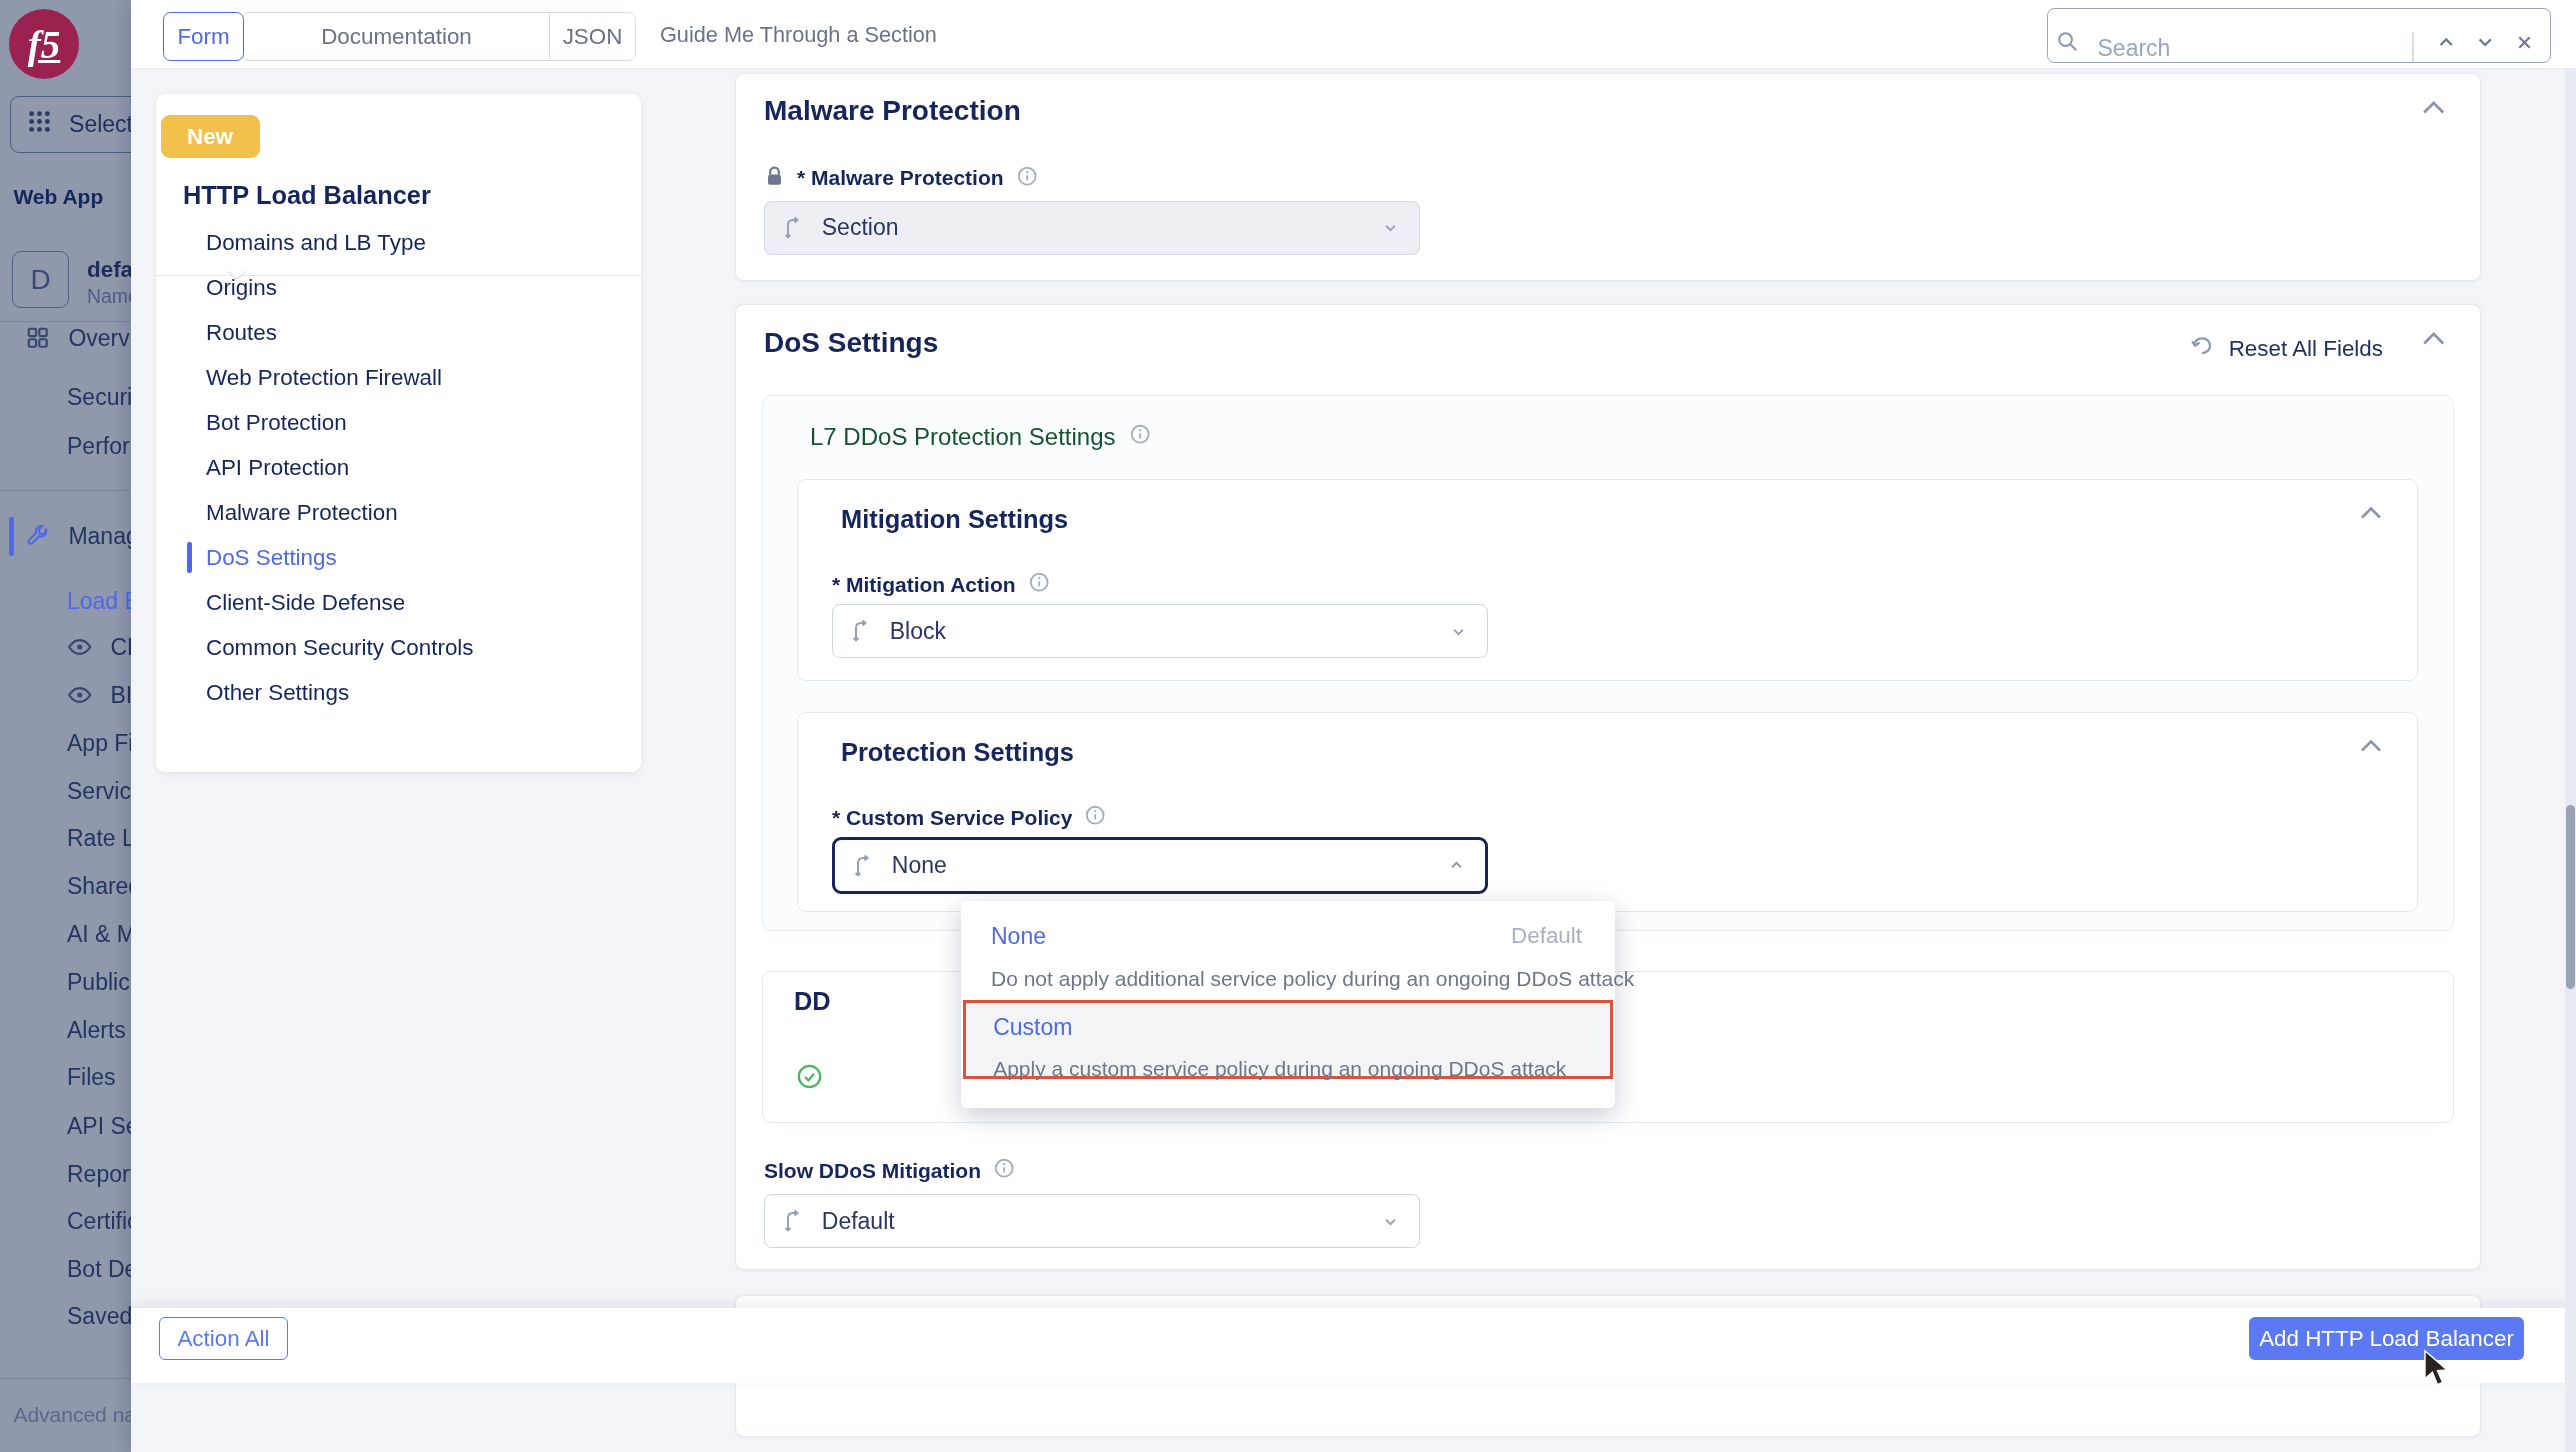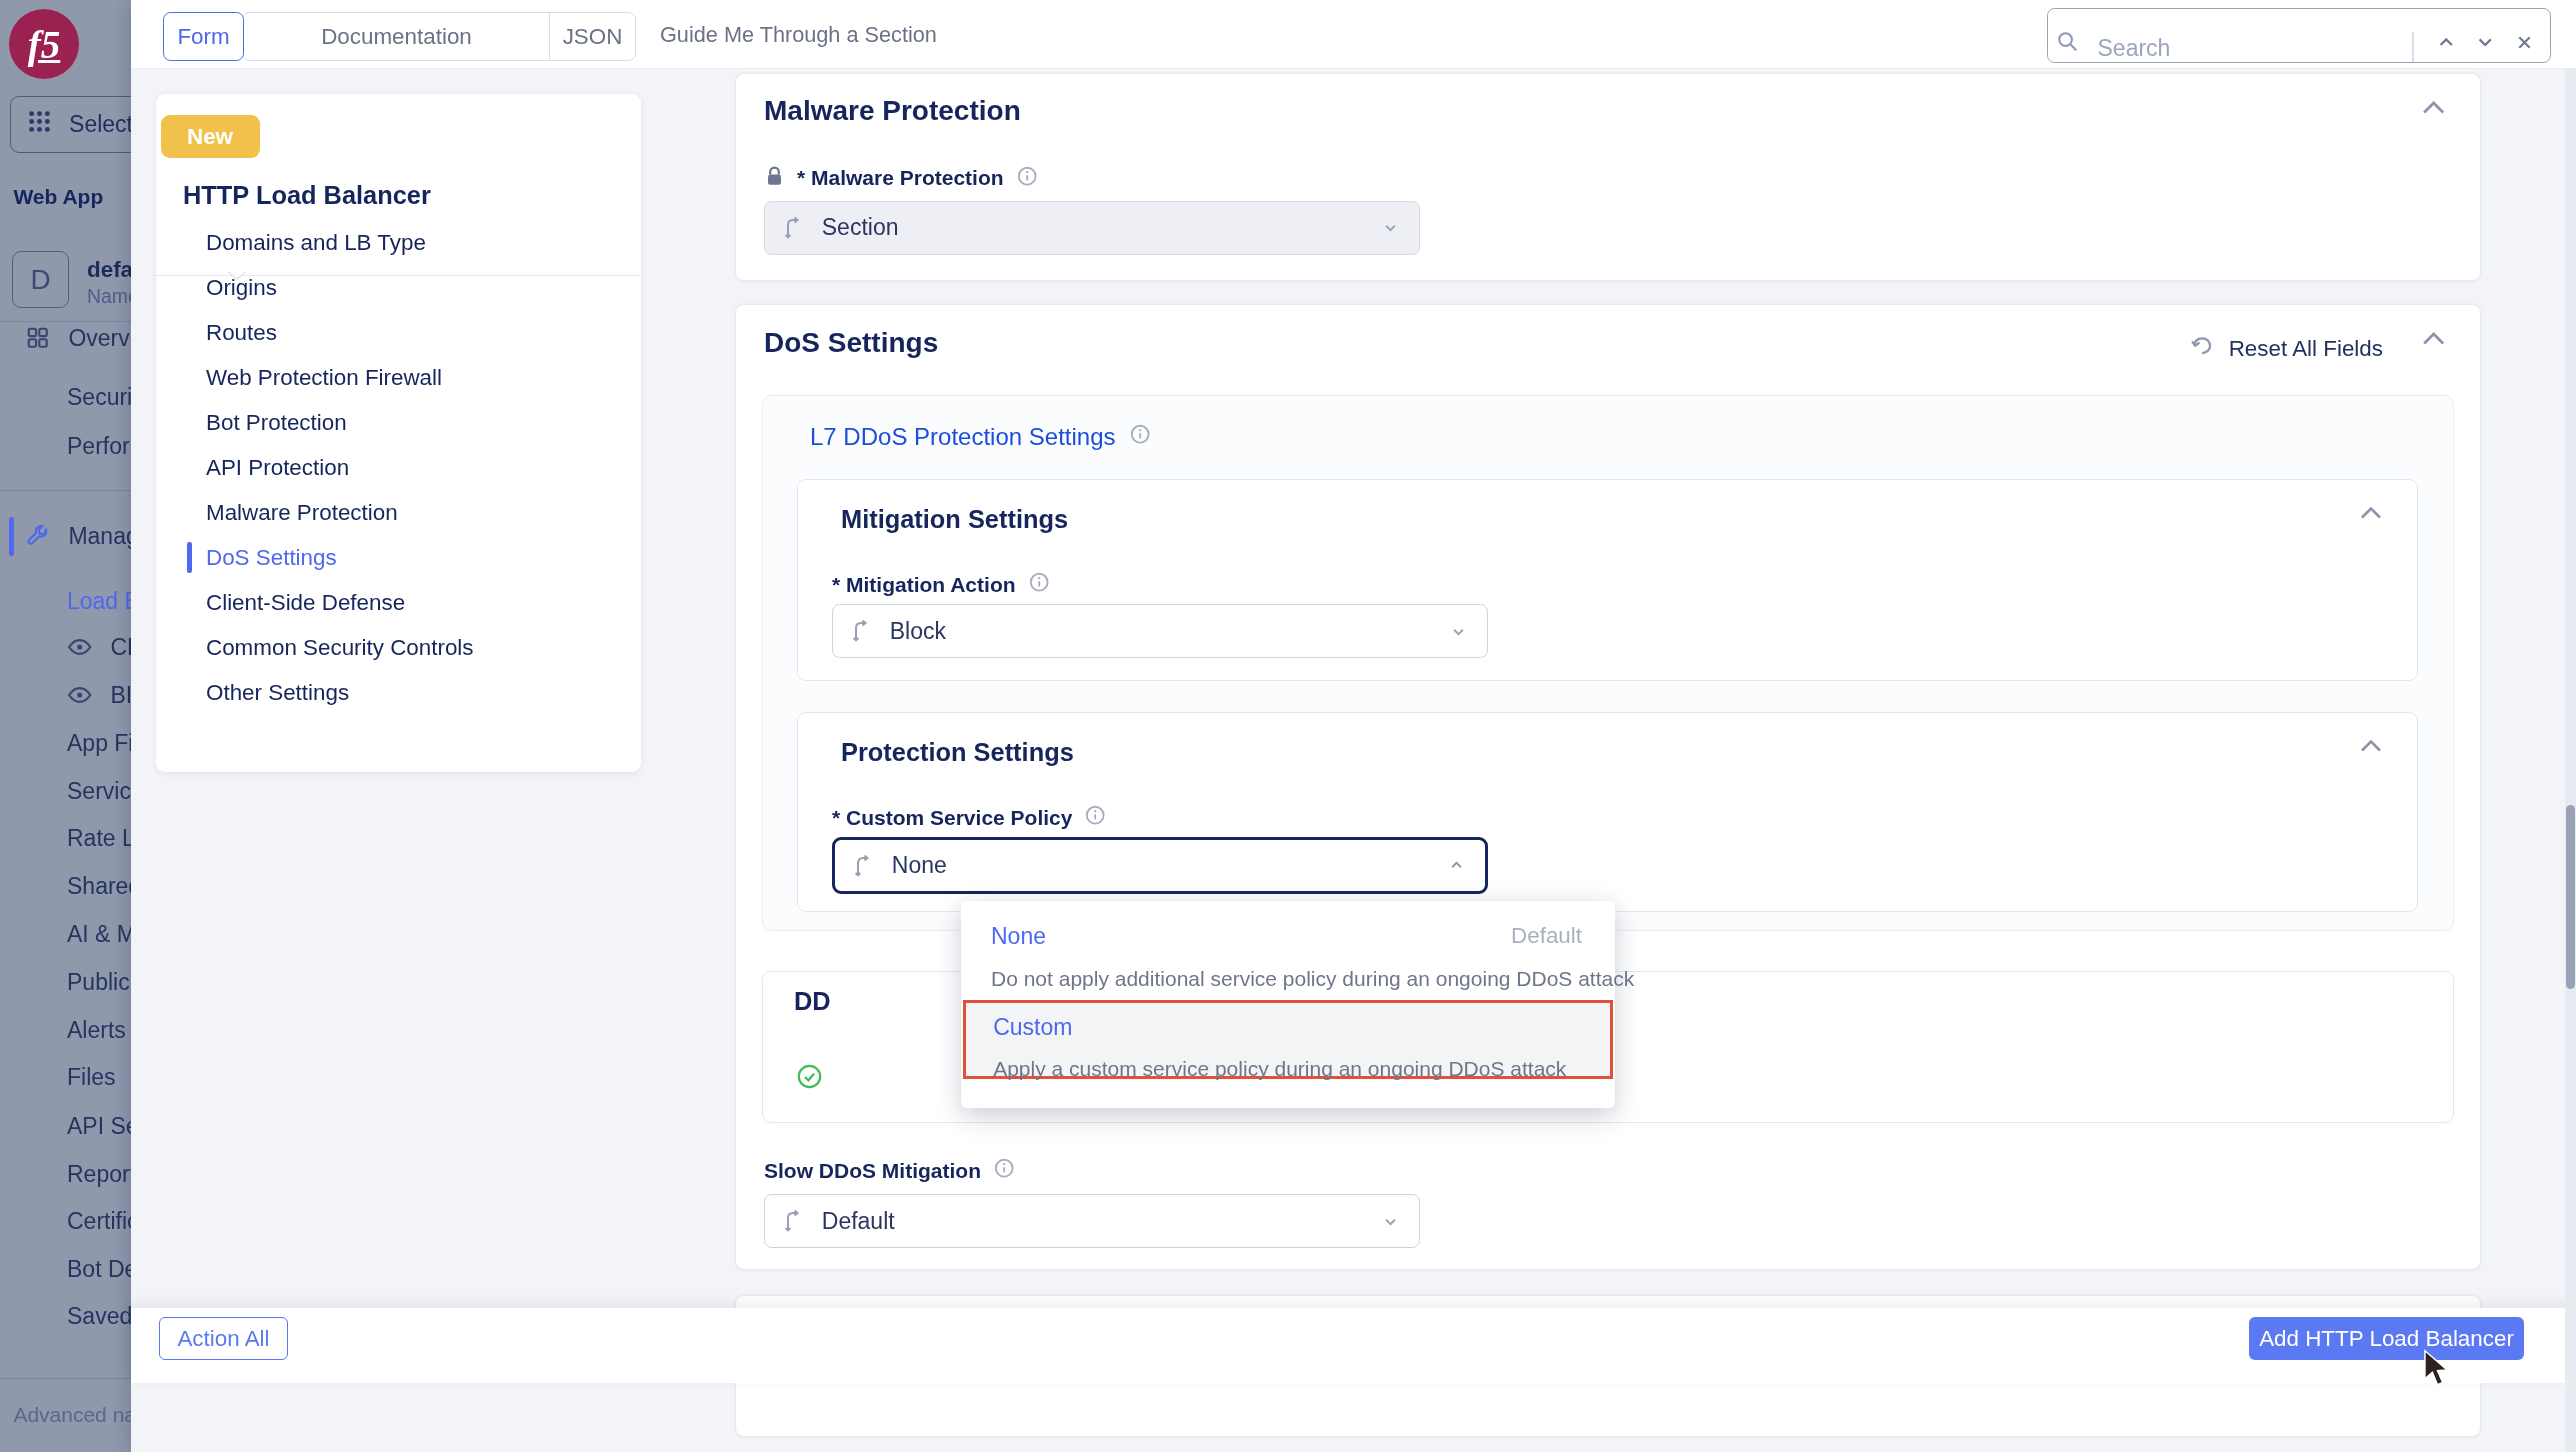--- a/index.html
+++ b/index.html
@@ -61,21 +61,21 @@
 
   #card-malware{top:3.7px;height:208px;}
   #mw-title{position:absolute;left:28px;top:21px;}
   #mw-label{position:absolute;left:28px;top:91px;}
   #mw-select{position:absolute;left:28px;top:127px;width:656px;}
 
   #card-dos{top:235px;height:966px;}
   #dos-title{position:absolute;left:28px;top:22.4px;}
   #dos-reset{position:absolute;right:97px;top:28px;display:flex;align-items:center;gap:13.4px;font-size:22.4px;color:#22315f;cursor:pointer;}
   #l7-panel{position:absolute;left:26px;top:90px;width:1692px;height:536px;background:#fbfcfe;border:1.5px solid #e9ecf2;border-radius:9px;box-sizing:border-box;}
-  #l7-title{position:absolute;left:47px;top:27px;font-size:24px;color:#1d4ed8;display:flex;align-items:center;gap:13.4px;}
+  #l7-title{position:absolute;left:47px;top:27px;font-size:24px;color:#14532d;display:flex;align-items:center;gap:13.4px;}
   .subcard{position:absolute;left:34px;width:1621px;background:#fff;border:1.5px solid #e3e7ef;border-radius:9px;box-sizing:border-box;}
   #card-mitigation{top:83px;height:202px;}
   #card-protection{top:316px;height:200px;}
   .subcard .sc-title{position:absolute;left:43px;top:25.4px;font-size:25.4px;font-weight:bold;color:#16265c;}
   .subcard .sc-label{position:absolute;left:34px;top:91px;}
   .subcard .sc-select{position:absolute;left:34px;top:124px;width:656px;}
 
   #ddos-card{position:absolute;left:26px;top:666px;width:1692px;height:152px;background:#fff;border:1.5px solid #e4e8ef;border-radius:9px;box-sizing:border-box;z-index:1;}
   #ddos-partial{position:absolute;left:31px;top:15px;font-size:25.4px;font-weight:bold;color:#16265c;}
   #ddos-check{position:absolute;left:33px;top:91px;}

